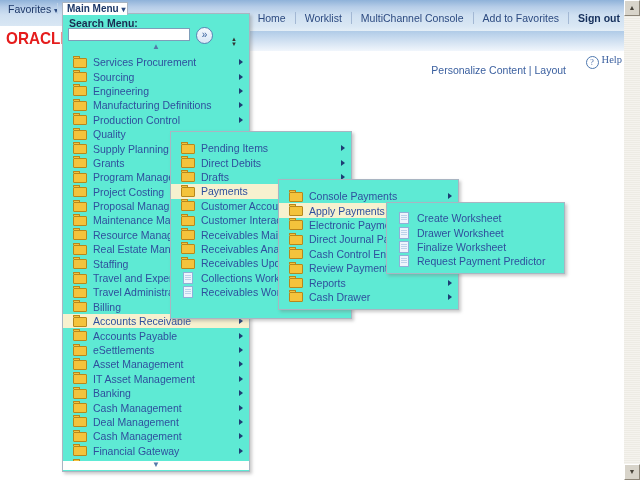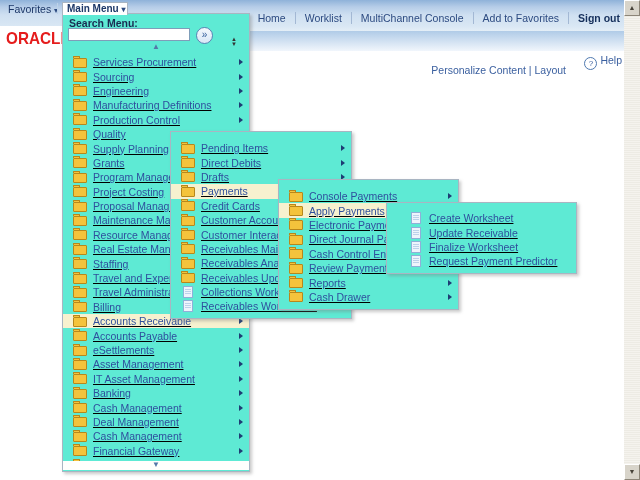--- a/index.html
+++ b/index.html
@@ -19,33 +19,33 @@
   .fav-sep{position:absolute;left:57px;top:3px;width:1px;height:11px;background:#bdd2e8;}
   .mm-tab{position:absolute;left:62px;top:2px;width:60px;height:12px;background:#fff;
     border:1px solid #a9b5c2;border-bottom:none;z-index:11;font-size:10px;color:#1d3868;
     line-height:12px;padding-left:4px;white-space:nowrap;cursor:pointer;font-weight:bold;}
   .caret{font-size:8px;color:#2c4a80;}
   .top-links{position:absolute;top:12px;right:20px;font-size:10.5px;color:#2c4a80;white-space:nowrap;z-index:2;}
   .top-links span{padding:0 9px;border-right:1px solid #a3b8d4;cursor:pointer;}
   .top-links span:last-child{border-right:none;padding-right:0;}
   .top-links span.bold{font-weight:bold;color:#16305c;}
   .personalize{position:absolute;top:64px;right:74px;font-size:10.5px;color:#3a5f9f;cursor:pointer;white-space:nowrap;}
-  .help{position:absolute;top:54px;right:18px;font-size:10.5px;color:#3a5f9f;cursor:pointer;white-space:nowrap;}
+  .help{position:absolute;top:54px;right:18px;font-size:10.5px;color:#3a5f9f;cursor:pointer;white-space:nowrap;font-family:Liberation Serif, serif;}
   .help-circle{display:inline-block;width:11px;height:11px;border:1px solid #4f79b0;border-radius:50%;
     font-size:8px;line-height:11px;text-align:center;background:#fff;color:#3a5f9f;
     vertical-align:-2px;margin-right:3px;}
 
   
   .panel{position:absolute;background:#5eead4;border:1px solid #a9b5c2;
     box-shadow:2px 2px 3px rgba(120,120,120,.40);}
   #panel1{left:62px;top:13px;width:186px;height:457px;z-index:10;}
   #panel2{left:170px;top:131px;width:180px;height:186px;z-index:11;}
   #panel3{left:278px;top:179px;width:179px;height:129px;z-index:12;}
-  #panel4{left:386px;top:202px;width:177px;height:70px;z-index:13;padding-left:12px;}
-  .p-items{padding-top:9px;text-decoration:underline;}
+  #panel4{left:386px;top:202px;width:177px;height:70px;z-index:13;}
+  .p-items{padding-top:9px;}
   #panel4 .p-items{padding-top:8px;}
   #p1-items{position:absolute;left:0;right:0;top:41px;height:406px;overflow:hidden;padding-top:0;}
 
   .menu-item{display:flex;align-items:center;height:14.4px;padding-left:10px;
     font-size:10.5px;color:#2f4f9d;white-space:nowrap;cursor:pointer;overflow:hidden;}
   .menu-item.highlight{background:#f7f1cf;}
   .mi-label{flex:0 0 auto;}
   .folder-icon{flex:0 0 auto;width:12px;height:8px;margin:1px 6px 0 0;background:#f4c33c;
     border:1px solid #b8871b;border-radius:1px;position:relative;}
   .folder-icon::before{content:"";position:absolute;top:-3px;left:-1px;width:5px;height:1px;
@@ -283,25 +283,20 @@
           <span class="mi-label">Drafts</span>
           <span class="mi-arrow"></span>
         </div>
         <div class="menu-item highlight">
           <span class="folder-icon"></span>
           <span class="mi-label">Payments</span>
           <span class="mi-arrow"></span>
         </div>
         <div class="menu-item">
           <span class="folder-icon"></span>
-          <span class="mi-label">Credit Cards</span>
-          <span class="mi-arrow"></span>
-        </div>
-        <div class="menu-item">
-          <span class="folder-icon"></span>
           <span class="mi-label">Customer Accounts</span>
           <span class="mi-arrow"></span>
         </div>
         <div class="menu-item">
           <span class="folder-icon"></span>
           <span class="mi-label">Customer Interactions</span>
           <span class="mi-arrow"></span>
         </div>
         <div class="menu-item">
           <span class="folder-icon"></span>
@@ -375,21 +370,21 @@
   </div>
 
   <div class="panel" id="panel4">
     <div class="p-items">
         <div class="menu-item">
           <span class="page-icon"></span>
           <span class="mi-label">Create Worksheet</span>
         </div>
         <div class="menu-item">
           <span class="page-icon"></span>
-          <span class="mi-label">Update Receivable</span>
+          <span class="mi-label">Drawer Worksheet</span>
         </div>
         <div class="menu-item">
           <span class="page-icon"></span>
           <span class="mi-label">Finalize Worksheet</span>
         </div>
         <div class="menu-item">
           <span class="page-icon"></span>
           <span class="mi-label">Request Payment Predictor</span>
         </div>
       </div>

